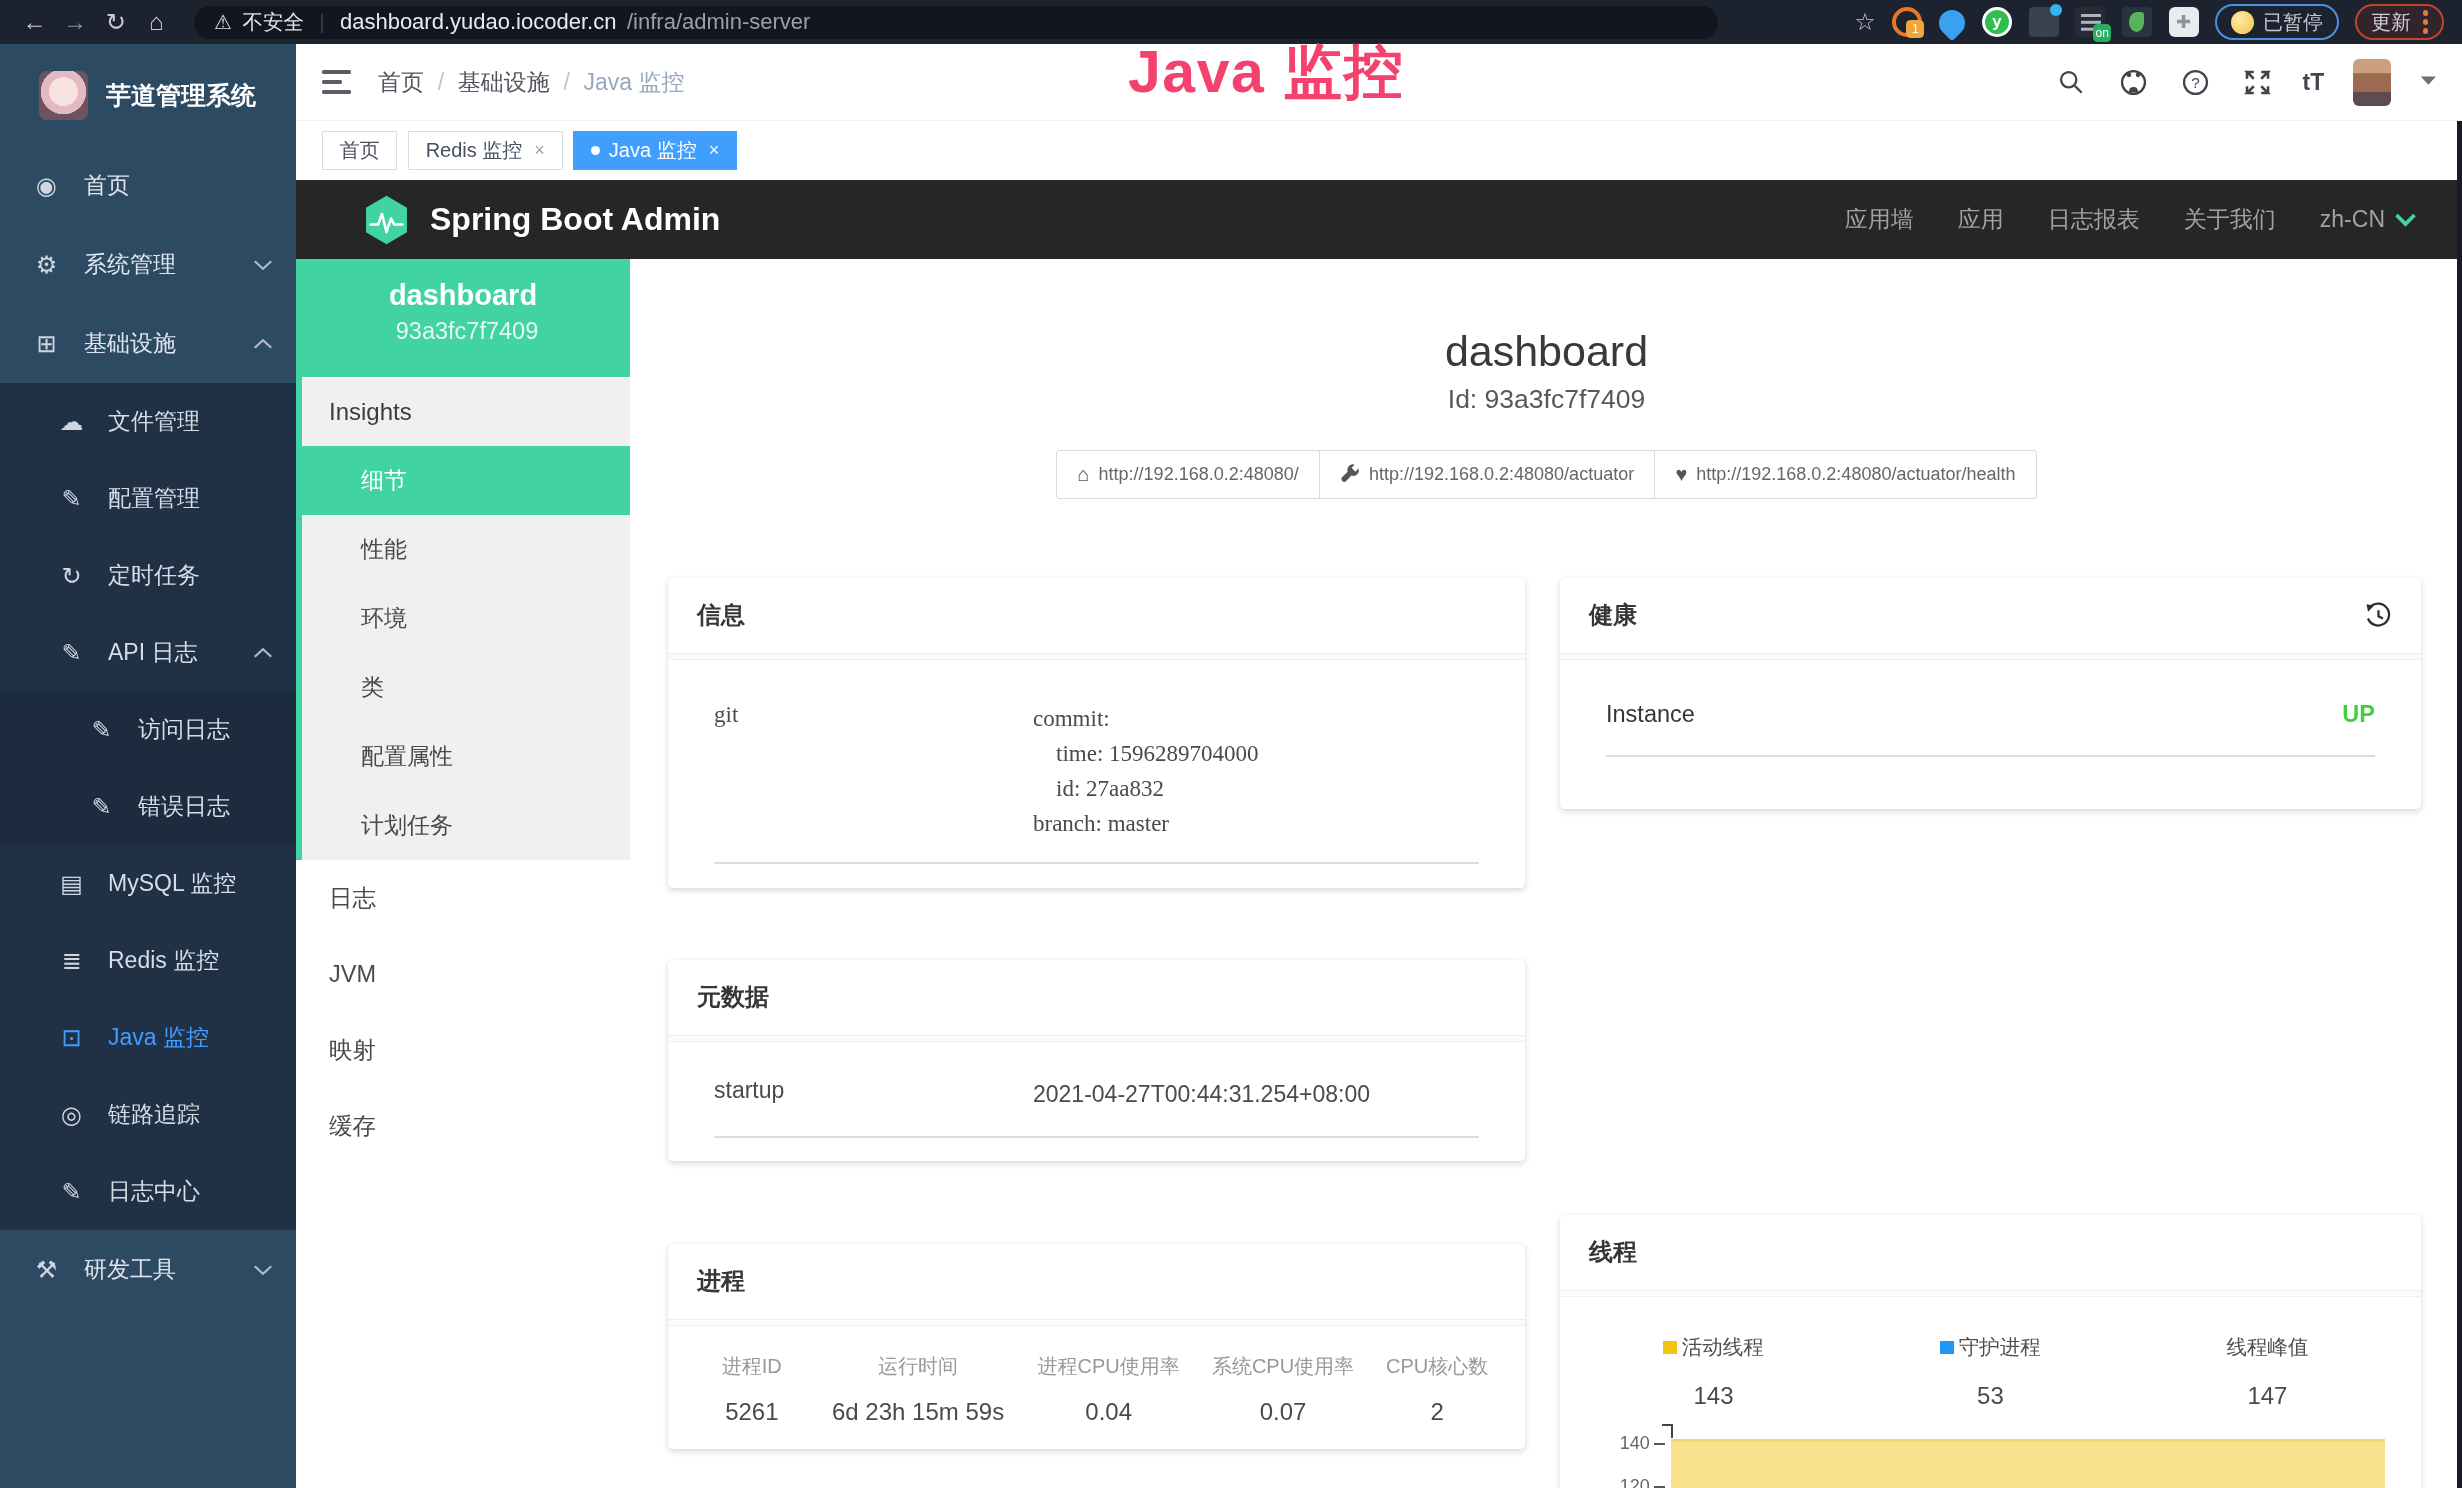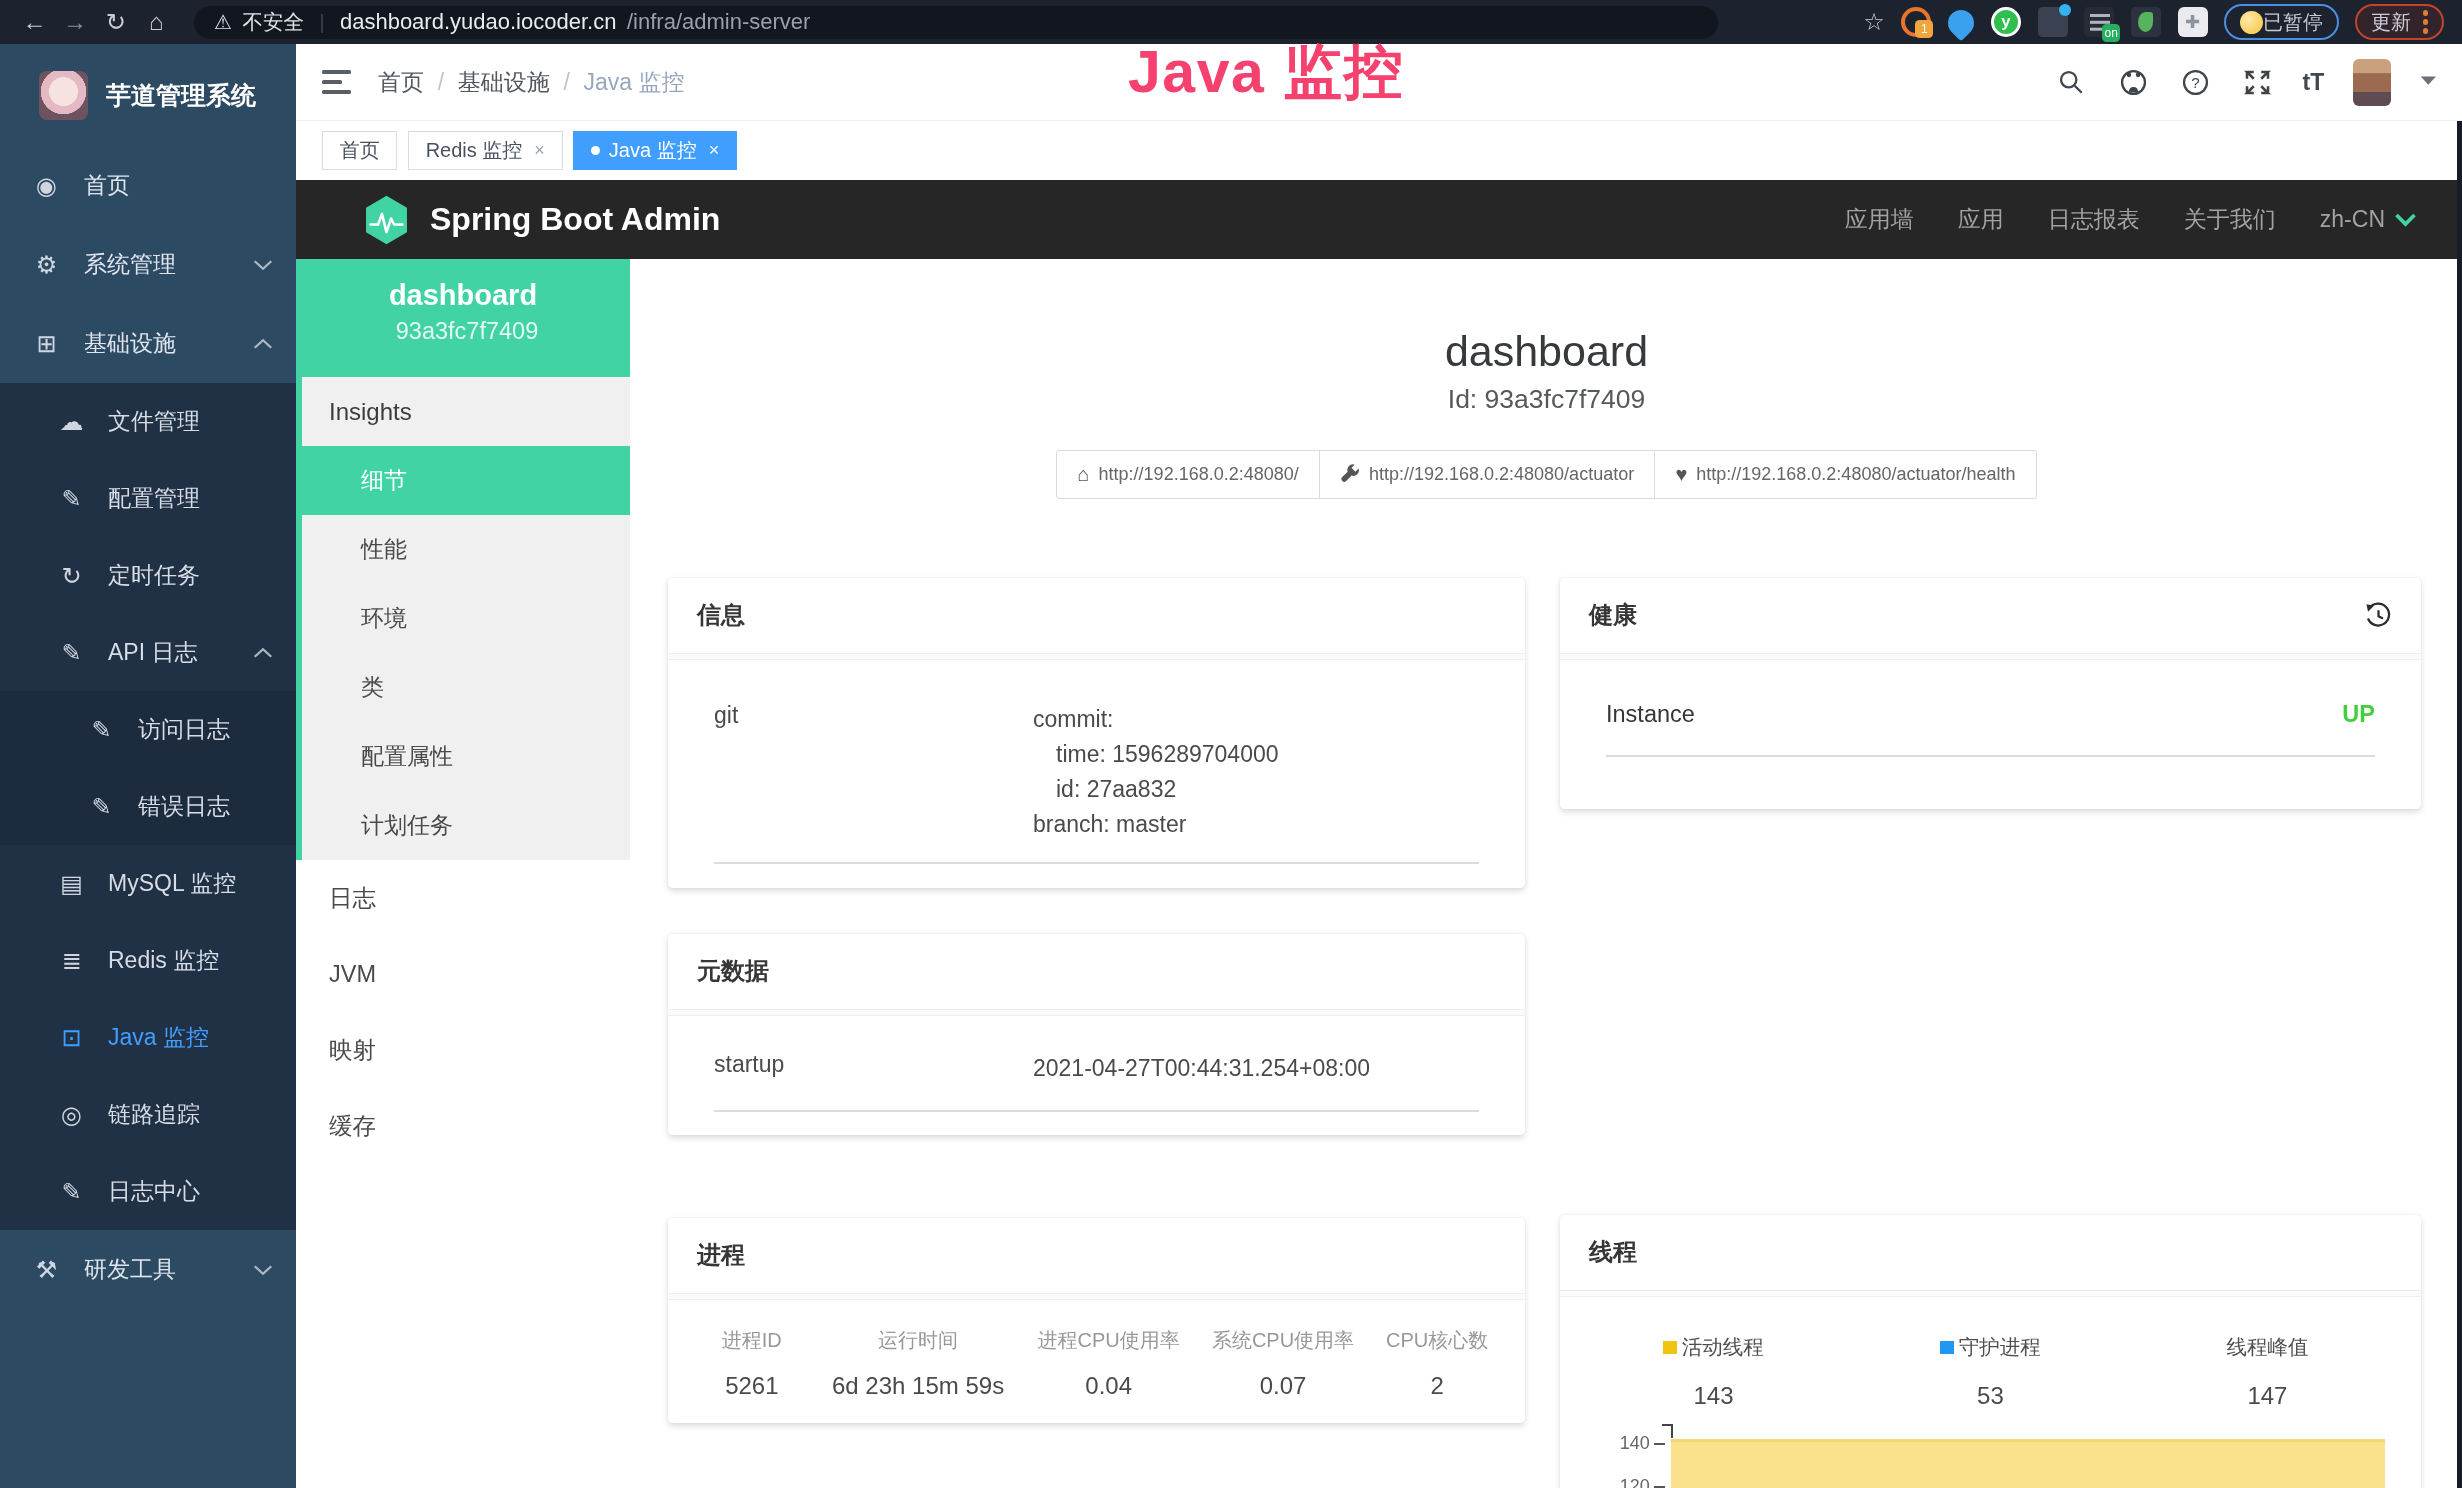--- a/index.html
+++ b/index.html
@@ -29,21 +29,21 @@
   .ext-y { background:#2fbf4f; border-radius:50%; border:3px solid #fff; color:#fff; font-size:16.7px; font-weight:bold;
     display:flex; align-items:center; justify-content:center; }
   .ext-grid { background:#3a4150; border-radius:4.6px; }
   .ext-grid::after { content:""; position:absolute; right:-3px; top:-3px; width:12px; height:12px; border-radius:50%; background:#35b3f0; }
   .ext-lines { background:#262b35; border-radius:4.6px; }
   .ext-lines::before { content:""; position:absolute; left:5.3px; top:6.8px; width:20px; height:3px; background:#aeb4bd;
     box-shadow:0 6.8px 0 #aeb4bd, 0 13.7px 0 #aeb4bd; }
   .ext-leaf { background:#2c3340; border-radius:4.6px; }
   .ext-leaf::after { content:""; position:absolute; left:6.8px; top:5.3px; width:15px; height:20px; background:#58b45c; border-radius:50% 3px 50% 50%; }
   .ext-puzzle { background:#e9ebee; border-radius:6px; color:#8d939d; font-size:18px; display:flex; align-items:center; justify-content:center; }
-  .pill { display:flex; align-items:center; gap:0; border-radius:21px; padding:3.8px 13.7px; height:36px; }
+  .pill { display:flex; align-items:center; gap:9px; border-radius:21px; padding:3.8px 13.7px; height:36px; }
   .pill-paused { border:2.3px solid #4a90e2; }
   .emoji-face { width:23px; height:23px; border-radius:50%; background:radial-gradient(circle at 35% 35%, #ffe9a8, #f4c542); }
   .pill-paused span { color:#c3c8d2; font-size:20px; }
   .pill-update { border:2.3px solid #c2442c; background:#33232a; gap:12px; }
   .pill-update span { color:#c9cdd4; font-size:20px; }
   .vdots { display:flex; flex-direction:column; gap:3.8px; }
   .vdots i { width:5.3px; height:5.3px; border-radius:50%; background:#e07b39; }
 
   
   .annotation { position:absolute; left:1128px; top:33px; font-size:59px; font-weight:bold;
@@ -113,21 +113,21 @@
   .lbtn:first-child { border-radius:3px 0 0 3px; margin-left:0; }
   .lbtn:last-child { border-radius:0 3px 3px 0; }
   .lbtn .li { font-size:20px; color:#555; display:flex; }
   .cards { margin-top:79px; display:flex; padding:0 38px; gap:35px; align-items:flex-start; }
   .col-l { width:857px; flex:0 0 auto; }
   .col-r { width:861px; flex:0 0 auto; }
   .card { background:#fff; border-radius:4.6px; box-shadow:0 2.3px 6px rgba(10,10,10,.14), 0 0 1.5px rgba(10,10,10,.08); overflow:hidden; }
   .card-hd { height:76px; display:flex; align-items:center; padding:0 29px; font-size:24px; font-weight:bold; color:#363636; border-bottom:0.8px solid #ededed; }
   .card-sep { height:6.8px; background:#fbfbfb; border-bottom:0.8px solid #efefef; }
   .card-bd { overflow:hidden; }
-  .h-info { height:310px; margin-bottom:46px; }
+  .h-info { height:310px; margin-bottom:72px;font-family:Liberation Serif, serif; }
   .h-health { height:231px; margin-bottom:406px; }
   .h-meta { height:201px; margin-bottom:83px; }
   .h-proc { height:205px; }
   .kv { display:flex; padding:0 46px; }
   .kv .k { width:319px; flex:0 0 auto; font-size:23px; color:#4a4a4a; }
   .kv .v { font-size:23px; color:#4a4a4a; line-height:1.52; }
   .v .ind { padding-left:23px; }
   .row-div { height:1.5px; background:#dcdcdc; margin:0 46px; }
   .hist-ico { margin-left:auto; display:flex; }
   .health-row { display:flex; align-items:center; padding:0 46px; }

